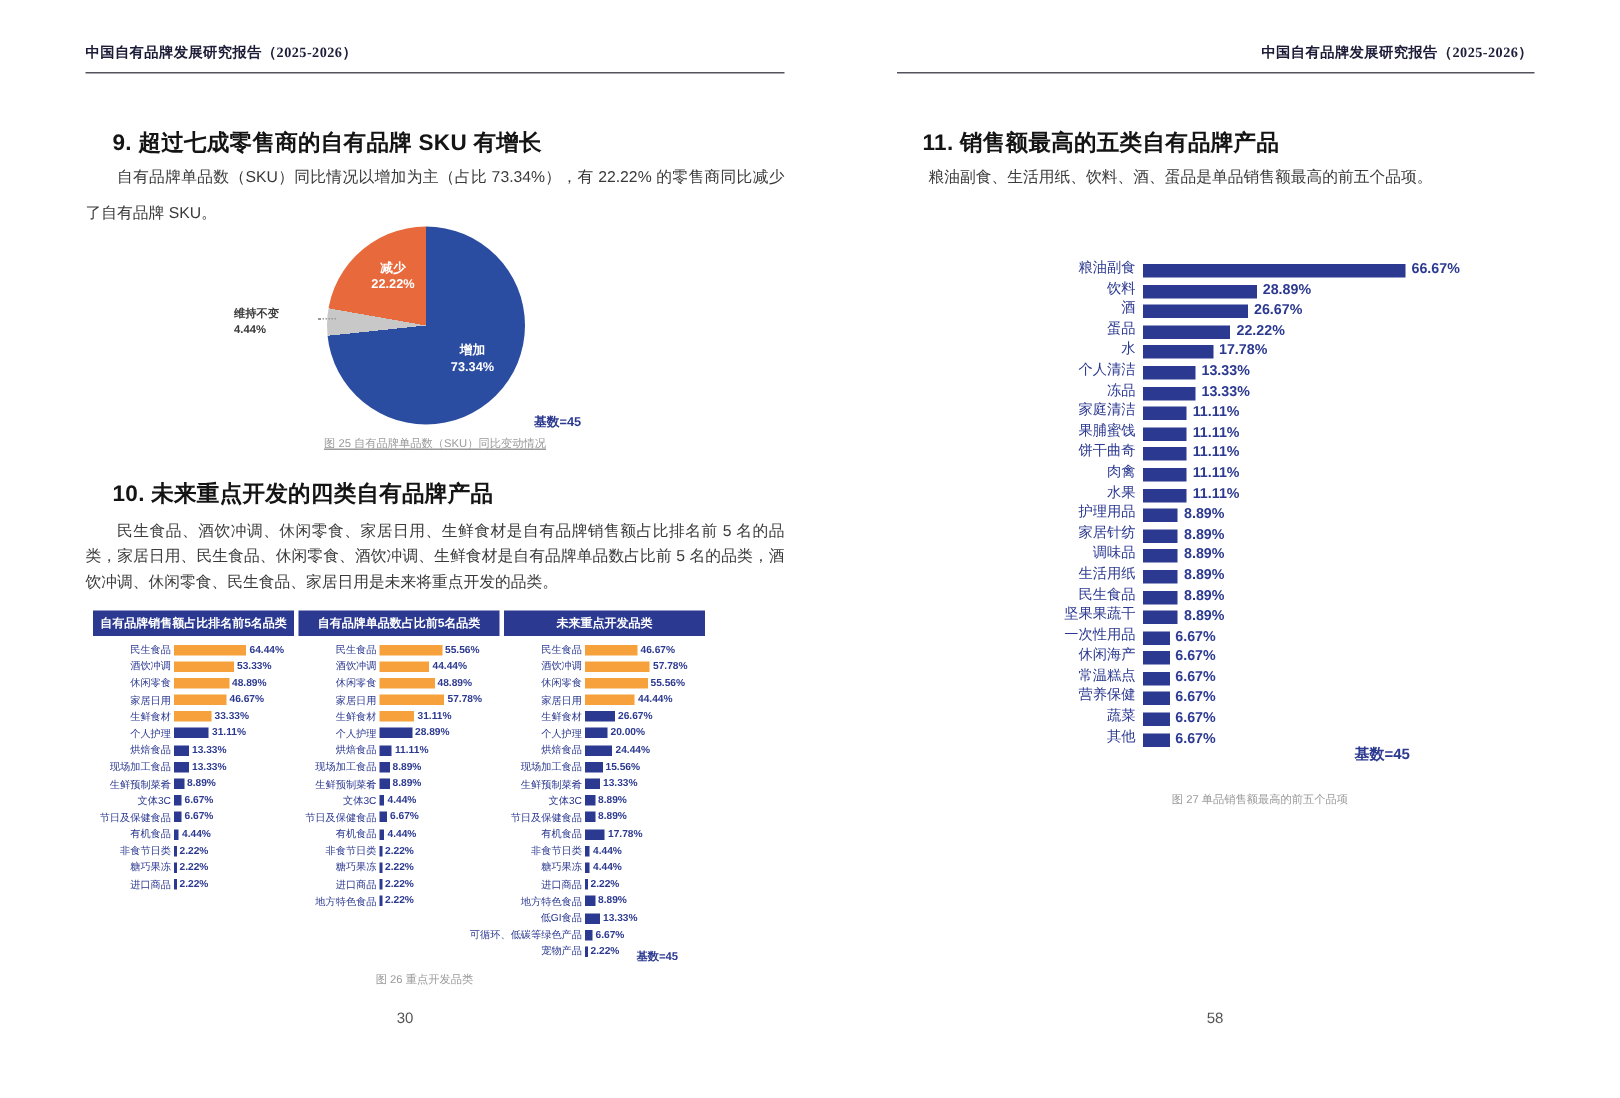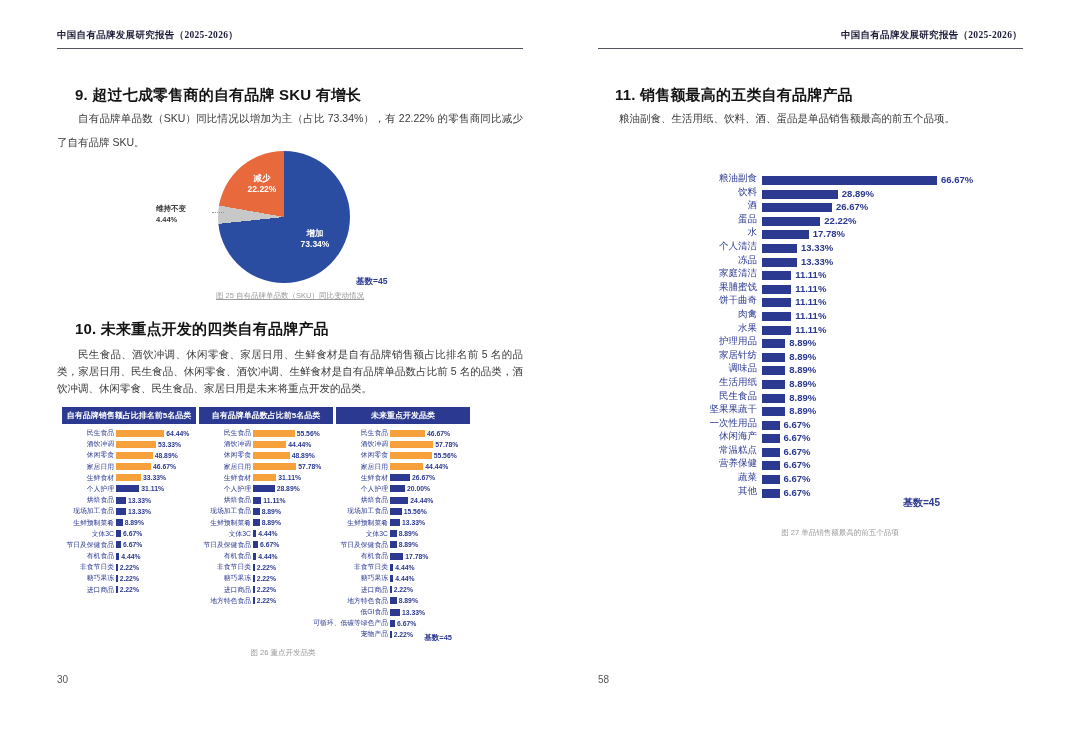--- a/index.html
+++ b/index.html
@@ -72,21 +72,21 @@
   #chart11{position:absolute;left:598px;top:176px;width:426px;}
   .crow{display:flex;align-items:flex-end;height:9px;margin-bottom:4.6px;}
   .crow-label{
     width:159px;flex-shrink:0;font-size:9.5px;color:#2b3990;
     display:flex;justify-content:flex-end;white-space:nowrap;
   }
   .crow-bar{height:9px;margin-left:5px;background:#2b3990;flex-shrink:0;}
   .crow-val{font-size:9.5px;font-weight:bold;color:#2b3990;margin-left:4px;white-space:nowrap;}
   #chart11-base{position:absolute;left:903px;top:496px;font-size:10px;font-weight:bold;color:#2b3990;}
 
-  .pageno{position:absolute;top:674px;font-size:10px;color:#555;text-align:left;}
+  .pageno{position:absolute;top:674px;font-size:10px;color:#555;text-align:center;}
   #pageno-left{left:57px;width:426px;}
   #pageno-right{left:598px;width:424px;}
 </style>
 </head>
 <body>
 
 <div class="running-head" id="running-head-left">中国自有品牌发展研究报告（2025-2026）</div>
 <div class="running-head" id="running-head-right">中国自有品牌发展研究报告（2025-2026）</div>
 <div class="rule" id="rule-left"></div>
 <div class="rule" id="rule-right"></div>

